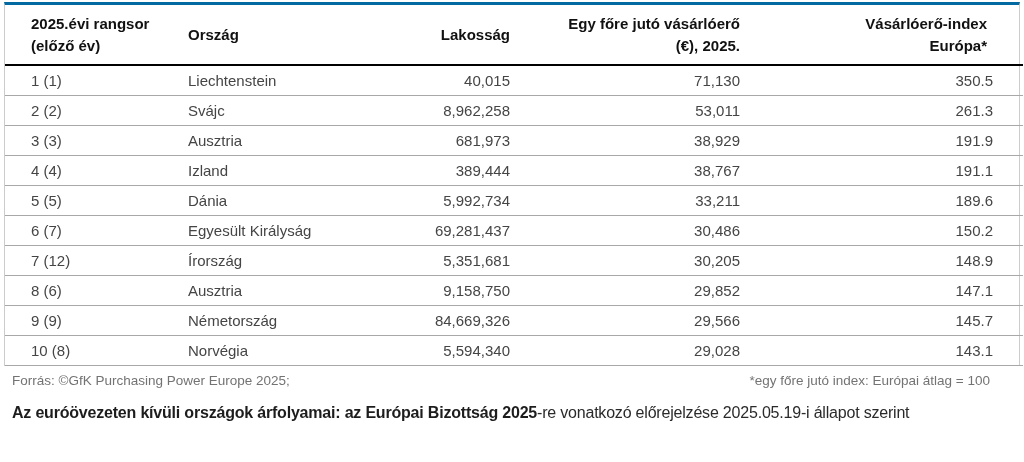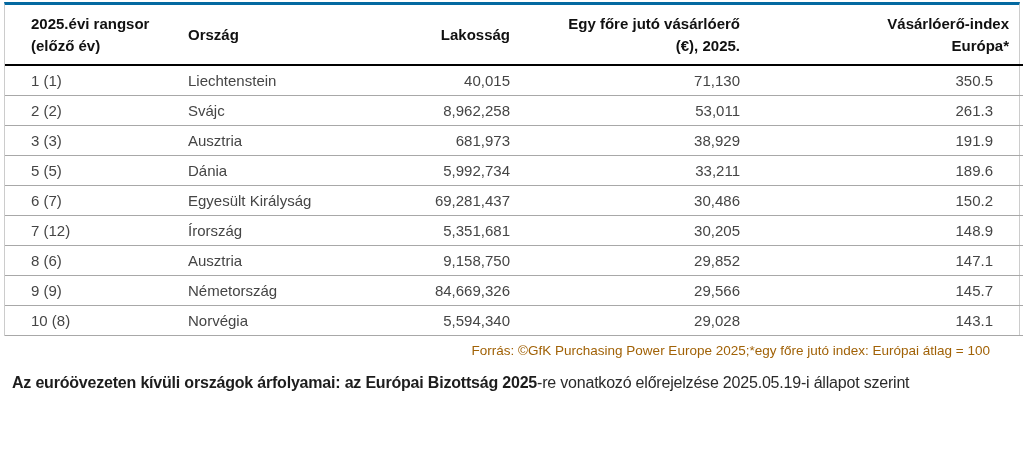--- a/index.html
+++ b/index.html
@@ -42,21 +42,21 @@
     padding: 8px 10px 7px 10px;
     vertical-align: middle;
     line-height: 1.45;
     font-size: 15px;
   }
   thead th .hline { display: block; }
   th.al, td.al { text-align: left; }
   th.ar, td.ar { text-align: right; }
   thead th:first-child { padding-left: 26px; }
   thead th:nth-child(2) { padding-left: 28px; }
-  thead th:last-child { padding-right: 14px; }
+  thead th:last-child { padding-right: 36px; }
 
   tbody td {
     border-bottom: 1.5px solid #a8a8a8;
     padding: 6px 10px;
     height: 25px;
     color: #454545;
     vertical-align: middle;
   }
   tbody td:first-child { padding-left: 26px; }
   tbody td:nth-child(2) { padding-left: 28px; }
@@ -64,25 +64,25 @@
 
   tr.total-row td {
     background: #ececec;
     font-weight: 700;
     color: #111111;
     border-bottom: 2.5px solid #4a4a4a;
   }
 
   .foot-notes {
     display: flex;
-    justify-content: flex-end;
+    justify-content: space-between;
     align-items: baseline;
     padding: 7px 8px 0 10px;
     font-size: 13.5px;
-    color: #a16207;
+    color: #737373;
   }
   .foot-notes .right { padding-right: 24px; }
 
   .bottom-note {
     margin: 16px 0 0 10px;
     font-size: 16px;
     color: #1d1d1d;
     letter-spacing: -0.2px;
   }
   .bottom-note .seg-bold { font-weight: 700; }
@@ -139,20 +139,27 @@
           <td class="ar">261.3</td>
         </tr>
         <tr>
           <td class="al">3 (3)</td>
           <td class="al">Ausztria</td>
           <td class="ar">681,973</td>
           <td class="ar">38,929</td>
           <td class="ar">191.9</td>
         </tr>
         <tr>
+          <td class="al">4 (4)</td>
+          <td class="al">Izland</td>
+          <td class="ar">389,444</td>
+          <td class="ar">38,767</td>
+          <td class="ar">191.1</td>
+        </tr>
+        <tr>
           <td class="al">5 (5)</td>
           <td class="al">Dánia</td>
           <td class="ar">5,992,734</td>
           <td class="ar">33,211</td>
           <td class="ar">189.6</td>
         </tr>
         <tr>
           <td class="al">6 (7)</td>
           <td class="al">Egyesült Királyság</td>
           <td class="ar">69,281,437</td>

